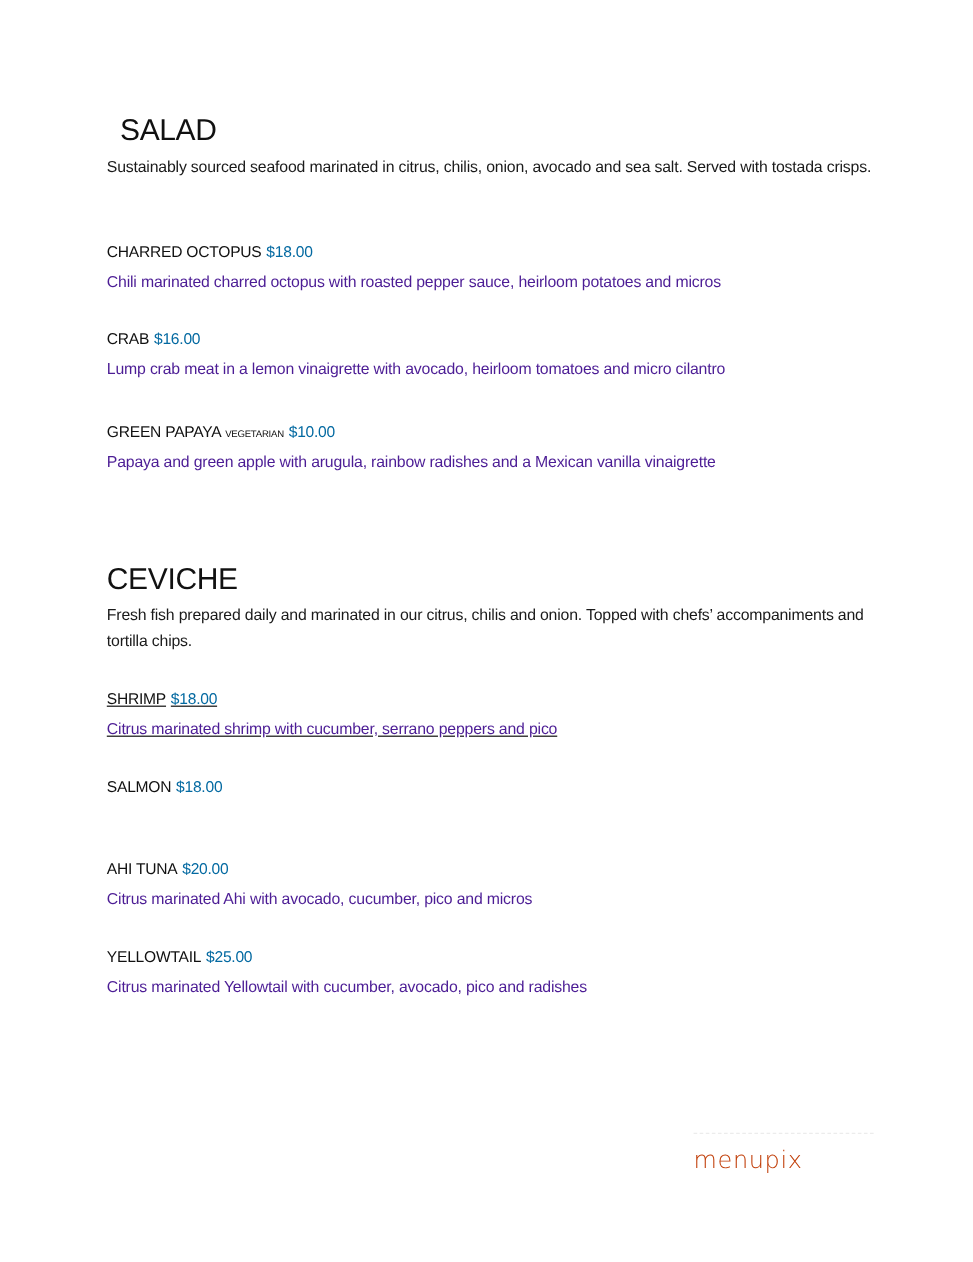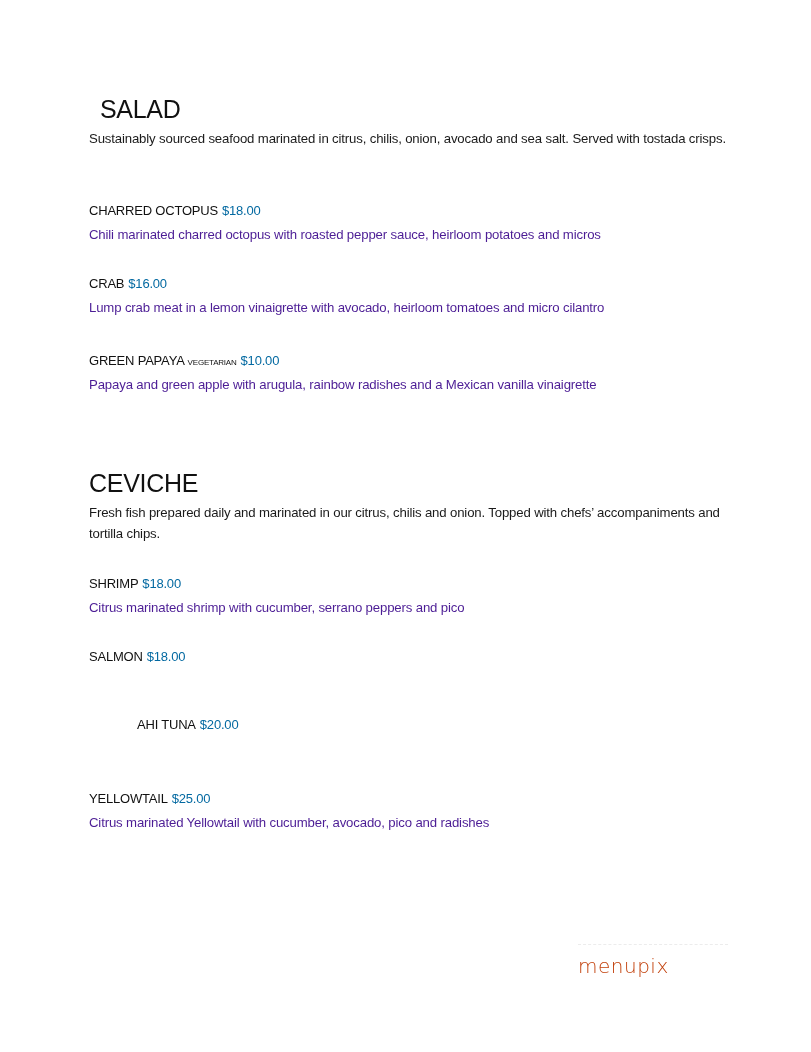--- a/index.html
+++ b/index.html
@@ -66,37 +66,38 @@
   <div class="item" style="top:352px;">
     <div class="item-head">
       <span class="item-name">GREEN PAPAYA</span><span class="item-tag">VEGETARIAN</span><span class="item-price">$10.00</span>
     </div>
     <div class="item-desc">Papaya and green apple with arugula, rainbow radishes and a Mexican vanilla vinaigrette</div>
   </div>
 
   <div class="section-title" style="top:471px;">CEVICHE</div>
   <div class="section-desc" style="top:502px;">Fresh fish prepared daily and marinated in our citrus, chilis and onion. Topped with chefs’ accompaniments and tortilla chips.</div>
 
-  <div class="item" style="top:575px;">
+  <div class="item" style="top:575px;text-decoration:underline;">
     <div class="item-head">
       <span class="item-name">SHRIMP</span><span class="item-price">$18.00</span>
     </div>
     <div class="item-desc">Citrus marinated shrimp with cucumber, serrano peppers and pico</div>
   </div>
 
   <div class="item" style="top:648px;">
     <div class="item-head">
       <span class="item-name">SALMON</span><span class="item-price">$18.00</span>
     </div>
   </div>
 
-  <div class="item" style="top:716px;margin-left:48px;">
+  <div class="item" style="top:716px;">
     <div class="item-head">
       <span class="item-name">AHI TUNA</span><span class="item-price">$20.00</span>
     </div>
+    <div class="item-desc">Citrus marinated Ahi with avocado, cucumber, pico and micros</div>
   </div>
 
   <div class="item" style="top:790px;">
     <div class="item-head">
       <span class="item-name">YELLOWTAIL</span><span class="item-price">$25.00</span>
     </div>
     <div class="item-desc">Citrus marinated Yellowtail with cucumber, avocado, pico and radishes</div>
   </div>
 </div>
 

